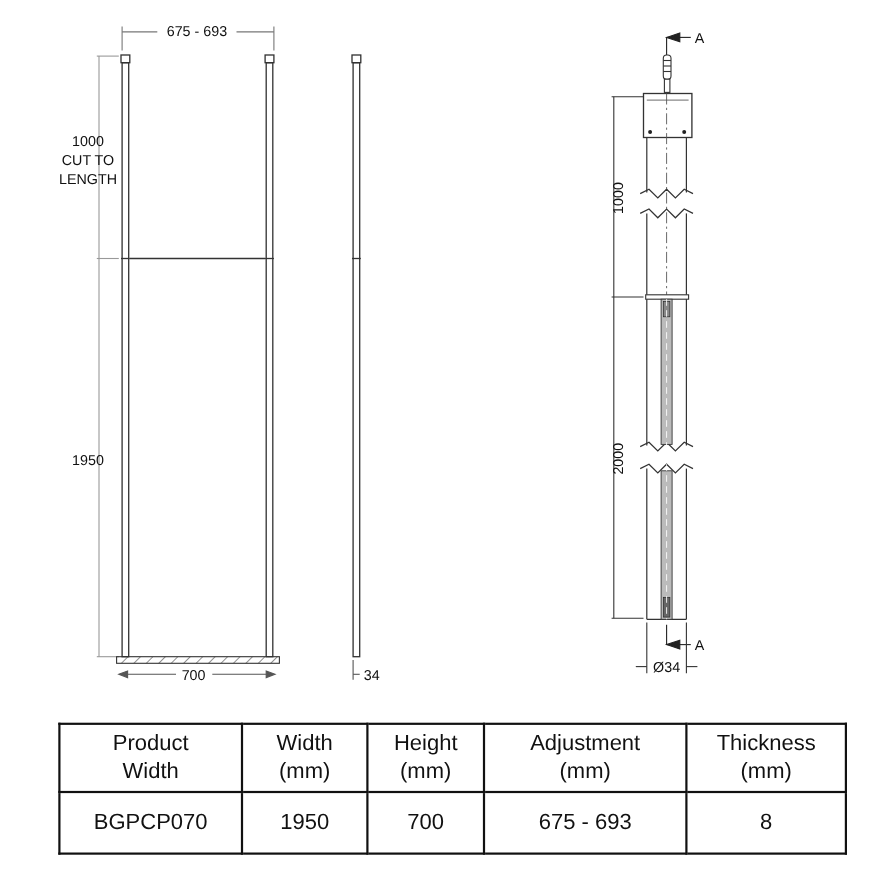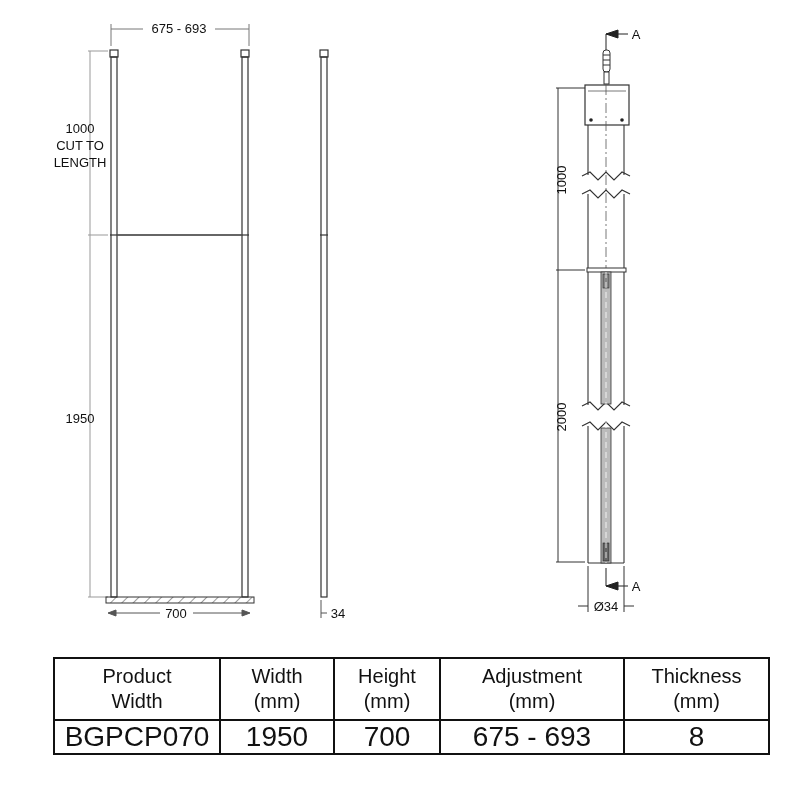--- a/index.html
+++ b/index.html
@@ -5,21 +5,21 @@
     html, body { margin: 0; padding: 0; background: #ffffff; }
     body { width: 800px; height: 800px; position: relative; overflow: hidden;
            font-family: "Liberation Sans", sans-serif; color: #111; }
     svg.drawing { position: absolute; left: 0; top: 0; width: 800px; height: 640px; }
     .dimtext { font-family: "Liberation Sans", sans-serif; font-size: 13px; fill: #111; }
     .spec-table { position: absolute; left: 53px; top: 657px; width: 715px; height: 95px;
                   border-collapse: collapse; table-layout: fixed; }
     .spec-table th, .spec-table td { border: 2px solid #111; text-align: center;
                   font-family: "Liberation Sans", sans-serif; font-weight: normal; color: #111; }
     .spec-table th { font-size: 20px; line-height: 25px; height: 60px; padding: 0; }
-    .spec-table td { font-size: 28px; height: 30px; padding: 0; }
+    .spec-table td { font-size: 20px; height: 30px; padding: 12px; }
     .hdr-line { display: block; }
   </style>
 </head>
 <body>
 
 <svg class="drawing" viewBox="0 0 800 640">
   <defs>
     <pattern id="hatch" width="8" height="8" patternUnits="userSpaceOnUse" patternTransform="rotate(45)">
       <line x1="0" y1="0" x2="0" y2="8" stroke="#333" stroke-width="1"></line>
     </pattern>

